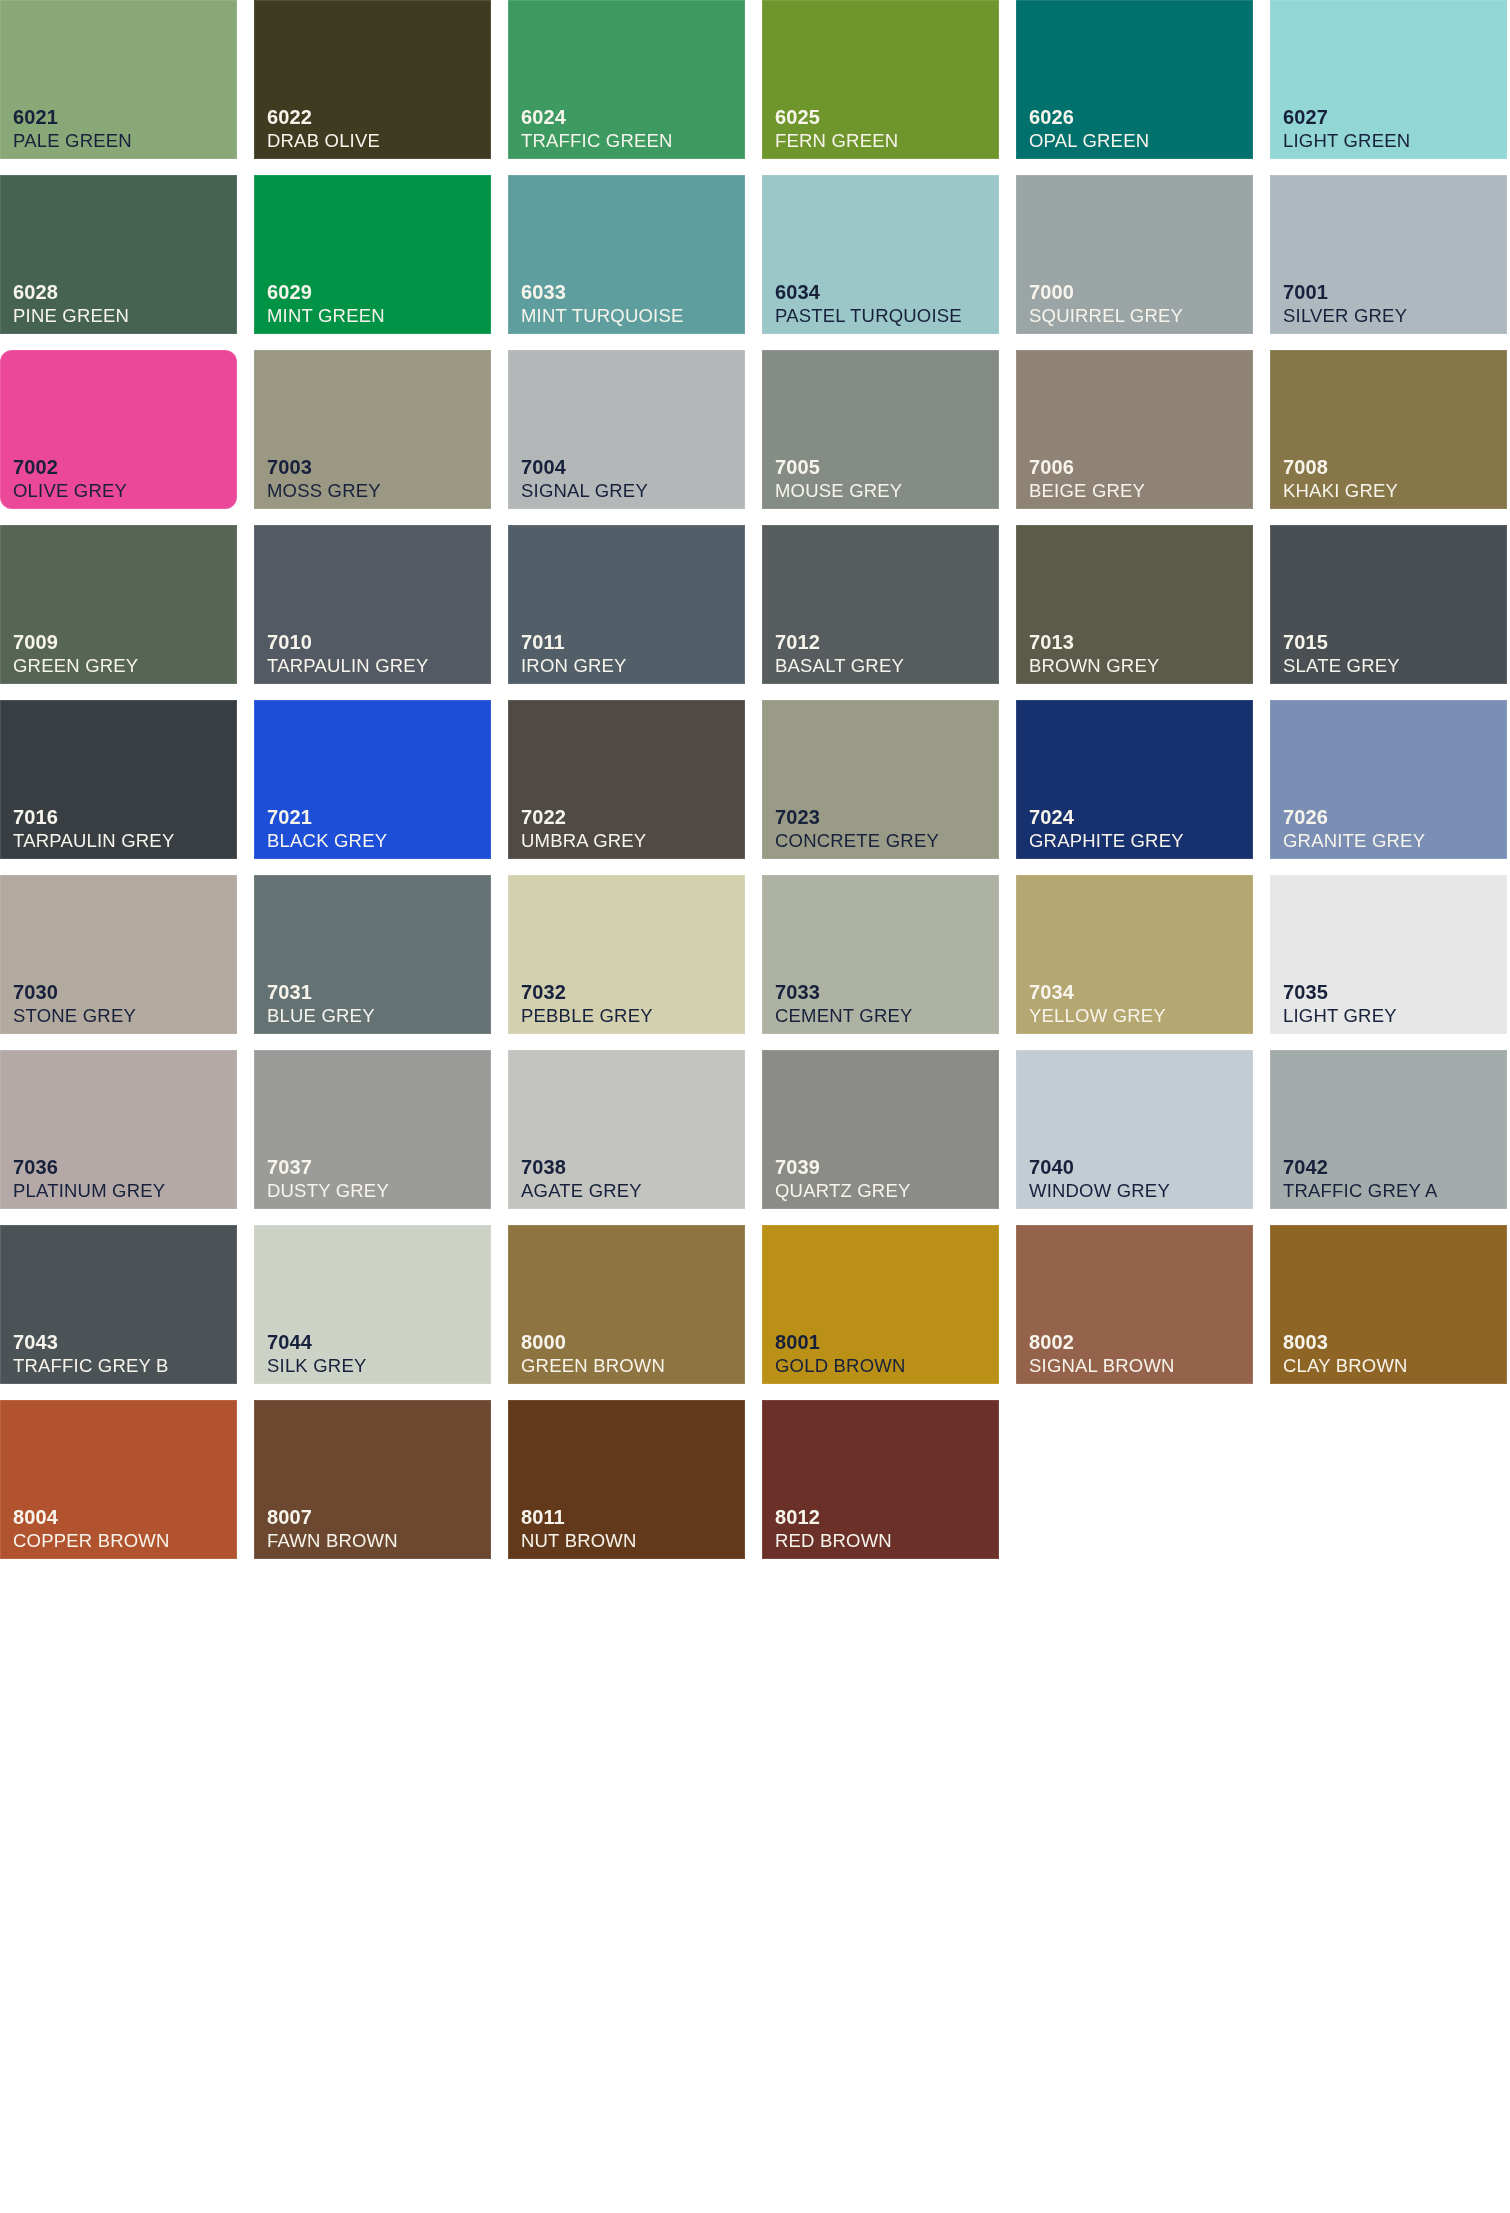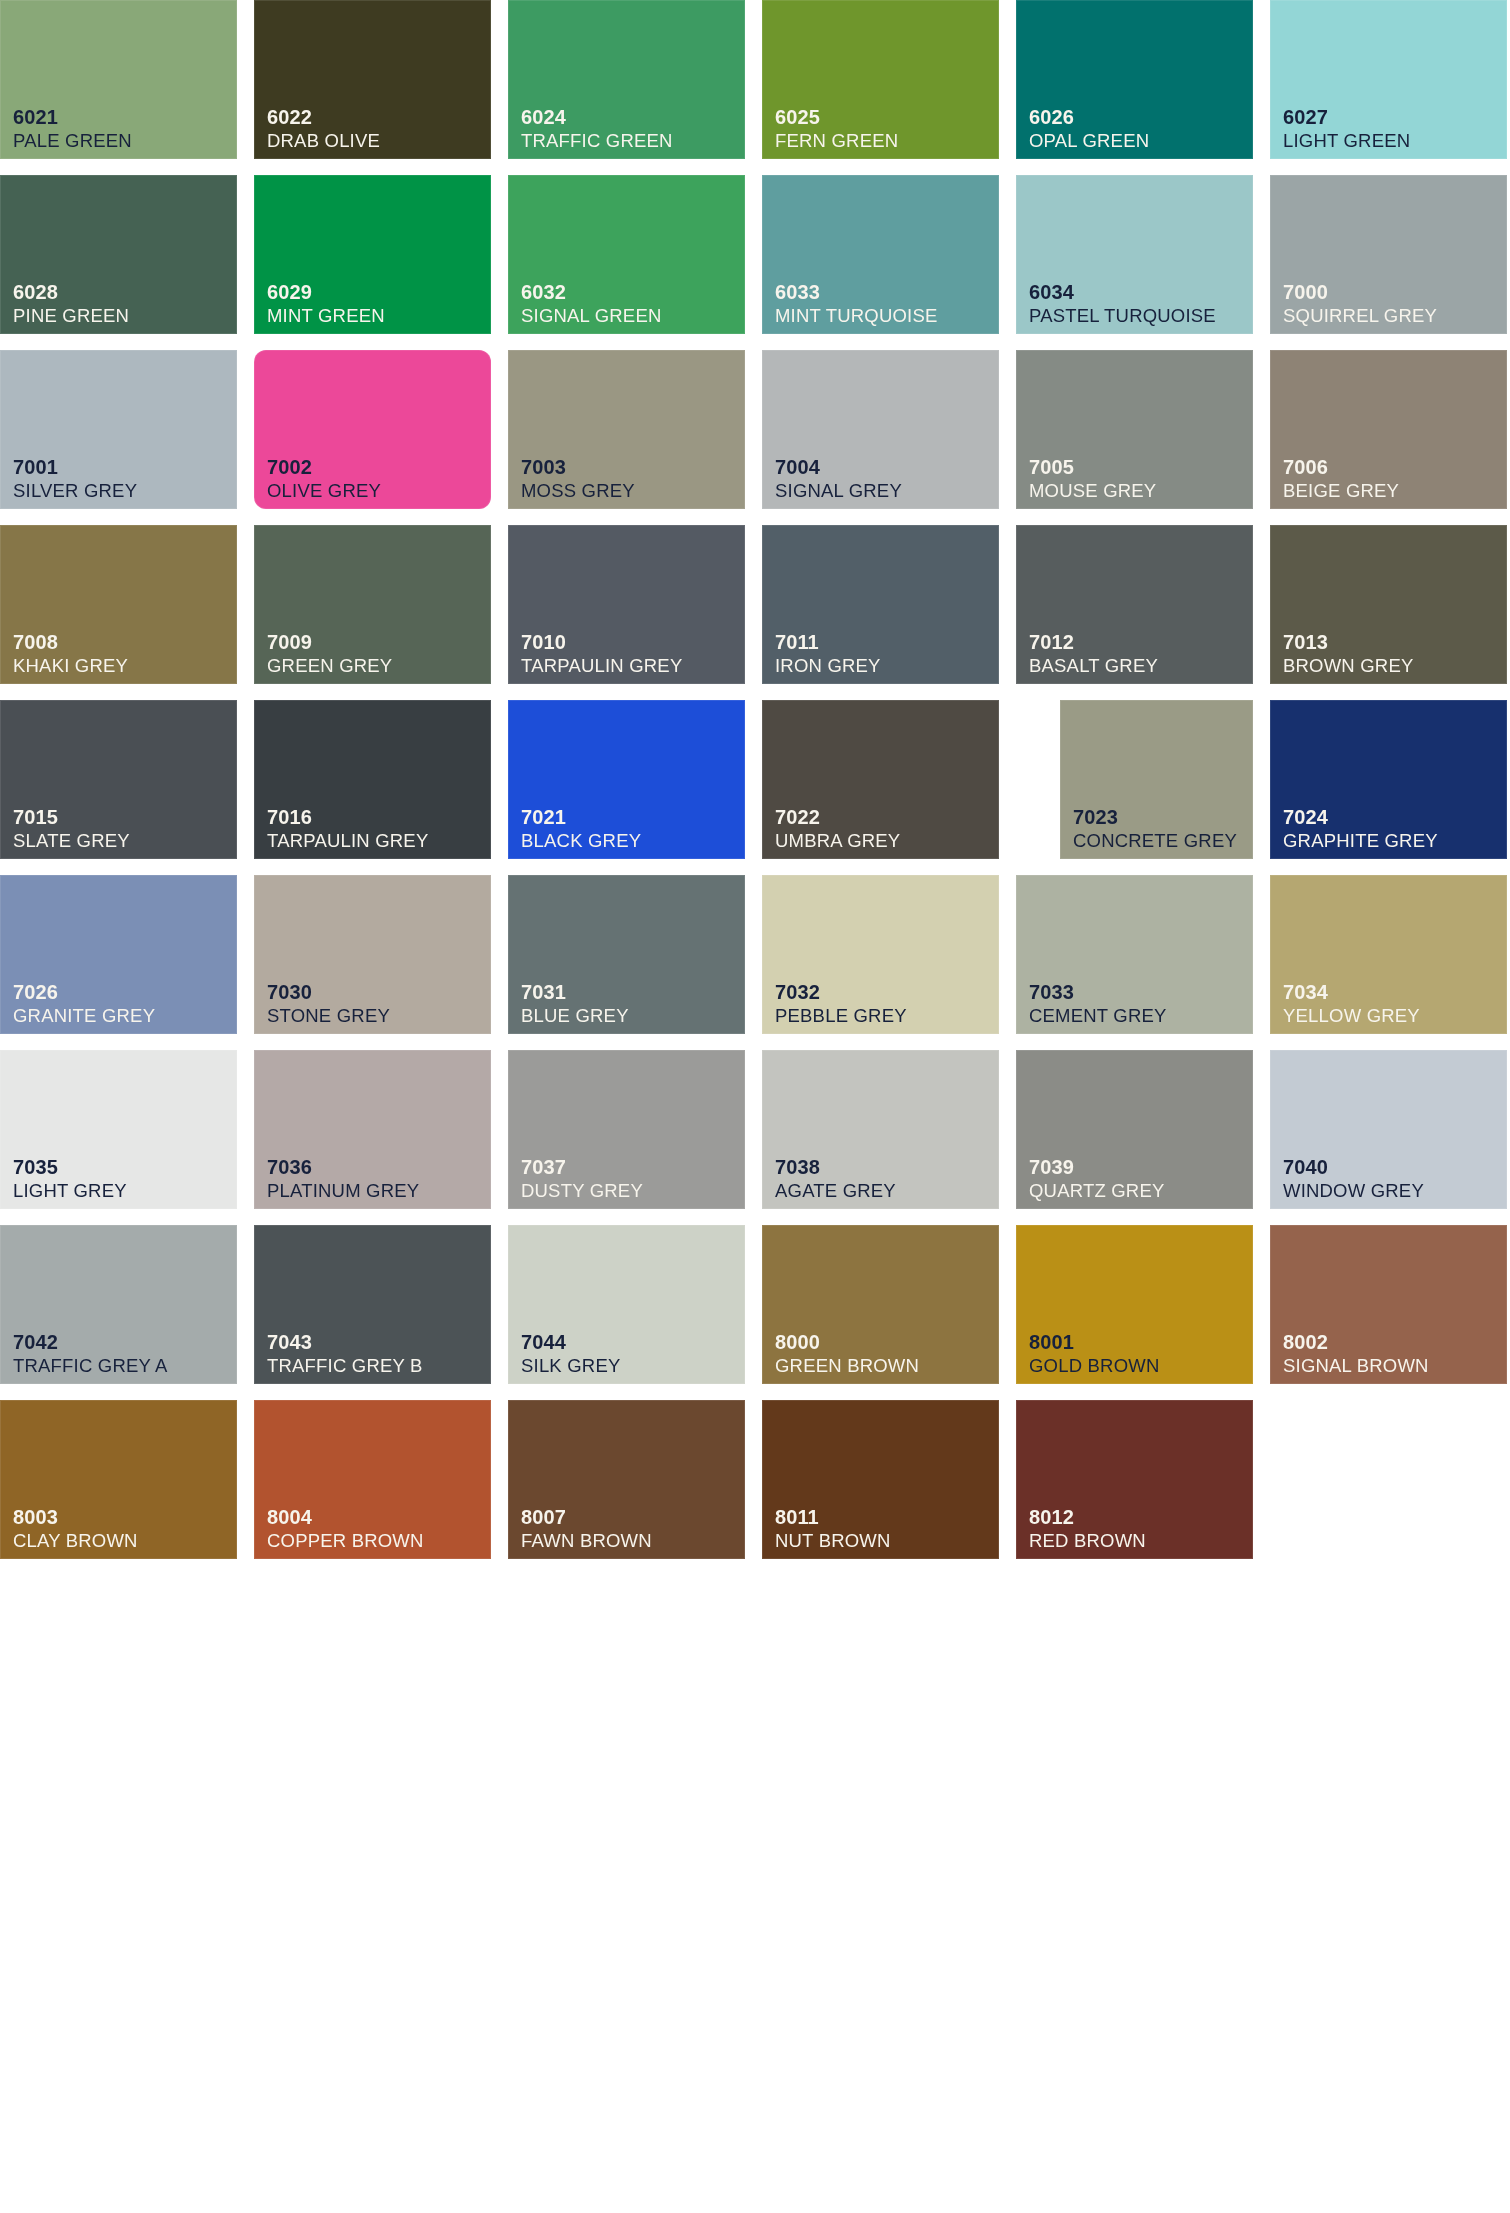--- a/index.html
+++ b/index.html
@@ -107,26 +107,20 @@
         <span class="code">6028</span>
         <span class="name">PINE GREEN</span>
       </div>
     </div>
     <div class="swatch t-light" style="background: rgb(0, 147, 70);">
       <div class="label">
         <span class="code">6029</span>
         <span class="name">MINT GREEN</span>
       </div>
     </div>
-    <div class="swatch t-light" style="background: rgb(61, 163, 92);">
-      <div class="label">
-        <span class="code">6032</span>
-        <span class="name">SIGNAL GREEN</span>
-      </div>
-    </div>
     <div class="swatch t-light" style="background: rgb(95, 158, 159); padding-left: 30px;">
       <div class="label">
         <span class="code">6033</span>
         <span class="name">MINT TURQUOISE</span>
       </div>
     </div>
     <div class="swatch t-dark" style="background: rgb(155, 199, 200);">
       <div class="label">
         <span class="code">6034</span>
         <span class="name">PASTEL TURQUOISE</span>
@@ -227,21 +221,21 @@
         <span class="code">7021</span>
         <span class="name">BLACK GREY</span>
       </div>
     </div>
     <div class="swatch t-light" style="background: rgb(79, 74, 67);">
       <div class="label">
         <span class="code">7022</span>
         <span class="name">UMBRA GREY</span>
       </div>
     </div>
-    <div class="swatch t-dark" style="background: rgb(154, 155, 134); margin-left: 44px;">
+    <div class="swatch t-dark" style="background: rgb(154, 155, 134);">
       <div class="label">
         <span class="code">7023</span>
         <span class="name">CONCRETE GREY</span>
       </div>
     </div>
     <div class="swatch t-light" style="background: rgb(23, 48, 110);">
       <div class="label">
         <span class="code">7024</span>
         <span class="name">GRAPHITE GREY</span>
       </div>

